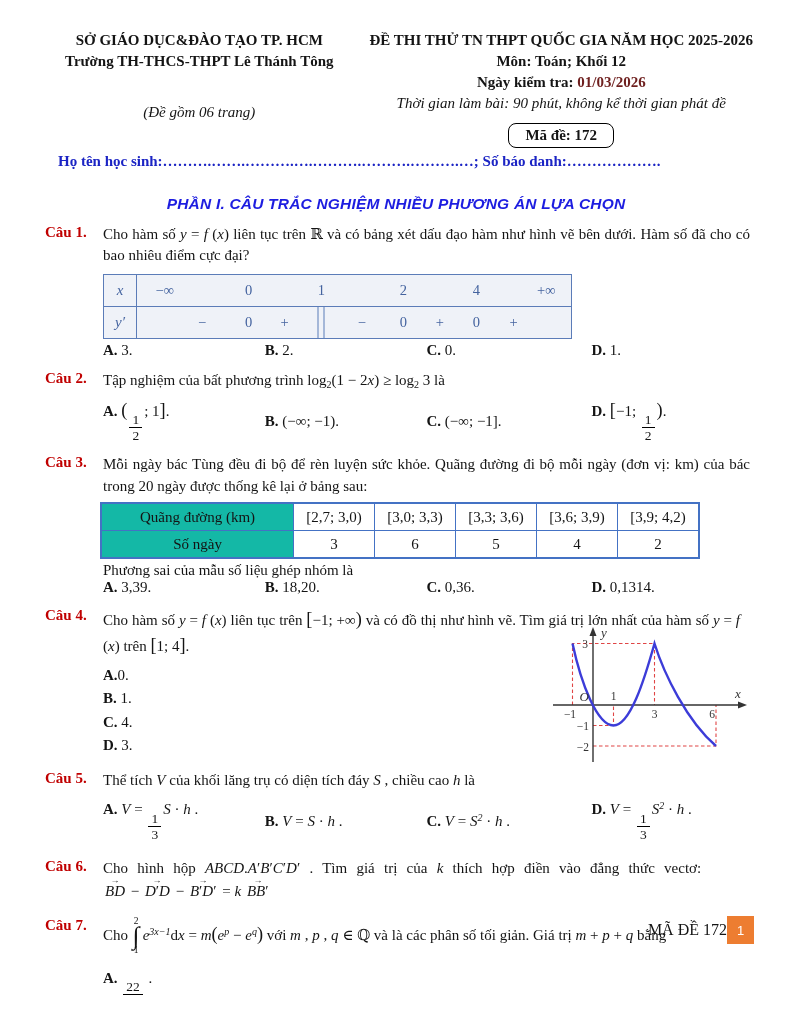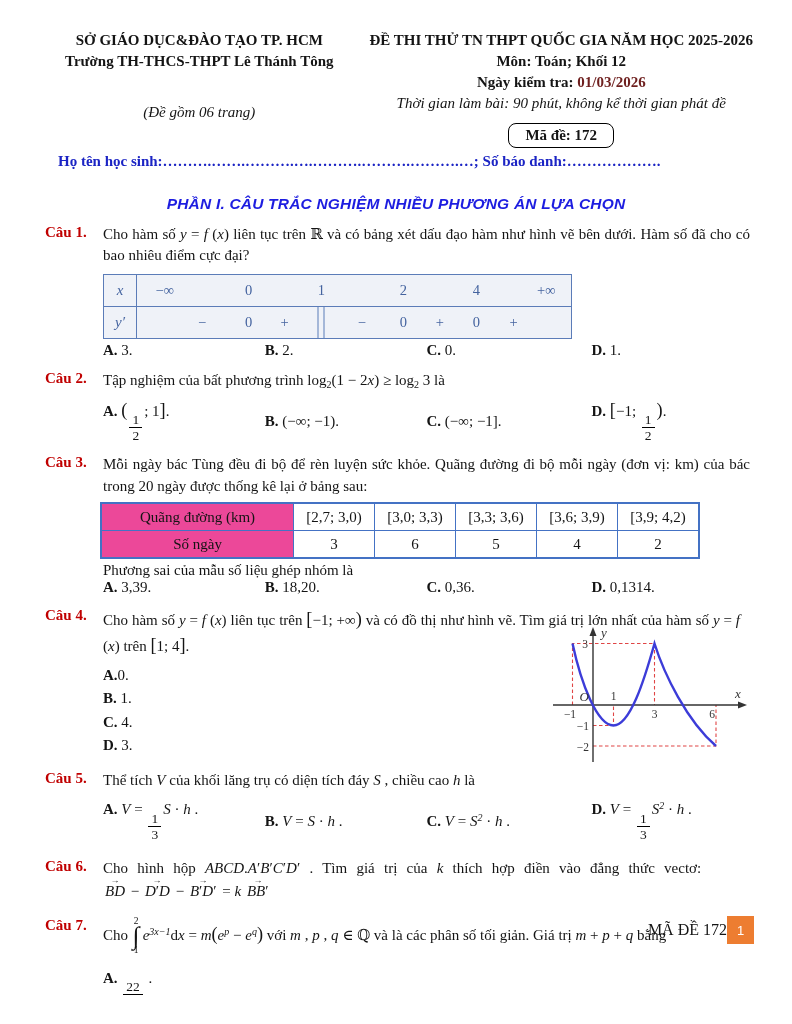--- a/index.html
+++ b/index.html
@@ -50,21 +50,21 @@
   .vrow + .vrow{border-top:1.6px solid #5b7cb8;}
   .vhead{width:32px;border-right:1.6px solid #5b7cb8;display:flex;align-items:center;
     justify-content:center;font-style:italic;}
   .vvals{flex:1;position:relative;font-size:14.5px;}
   .vvals .vv{position:absolute;top:50%;transform:translate(-50%,-50%);white-space:nowrap;}
   .dbar{position:absolute;left:42.5%;top:0;bottom:0;width:5px;transform:translateX(-50%);
     border-left:1.6px solid #5b7cb8;border-right:1.6px solid #5b7cb8;}
   
   .stat-table{border-collapse:collapse;margin:6px 0 2px -2px;}
   .stat-table td{border:1.6px solid #4472c4;text-align:center;padding:2px 4px;height:22px;}
-  .stat-table .hc{background:#ec4899;width:183px;}
+  .stat-table .hc{background:#14b8a6;width:183px;}
   .stat-table .dc{width:72px;}
   .stat-table{box-shadow:0 0 0 1px #4472c4;}
   .subtext{margin-top:4px;}
   
   .q4-content{position:relative;min-height:152px;}
   .q4-opts{margin-top:5px;}
   .q4-opts .opt{display:block;line-height:1.55;}
   .q4-graph{position:absolute;right:0;top:14px;}
   .gtxt{font-family:"Liberation Serif","DejaVu Serif",serif;font-size:11.5px;fill:#333;}
   .gi{font-style:italic;font-size:13px;}

